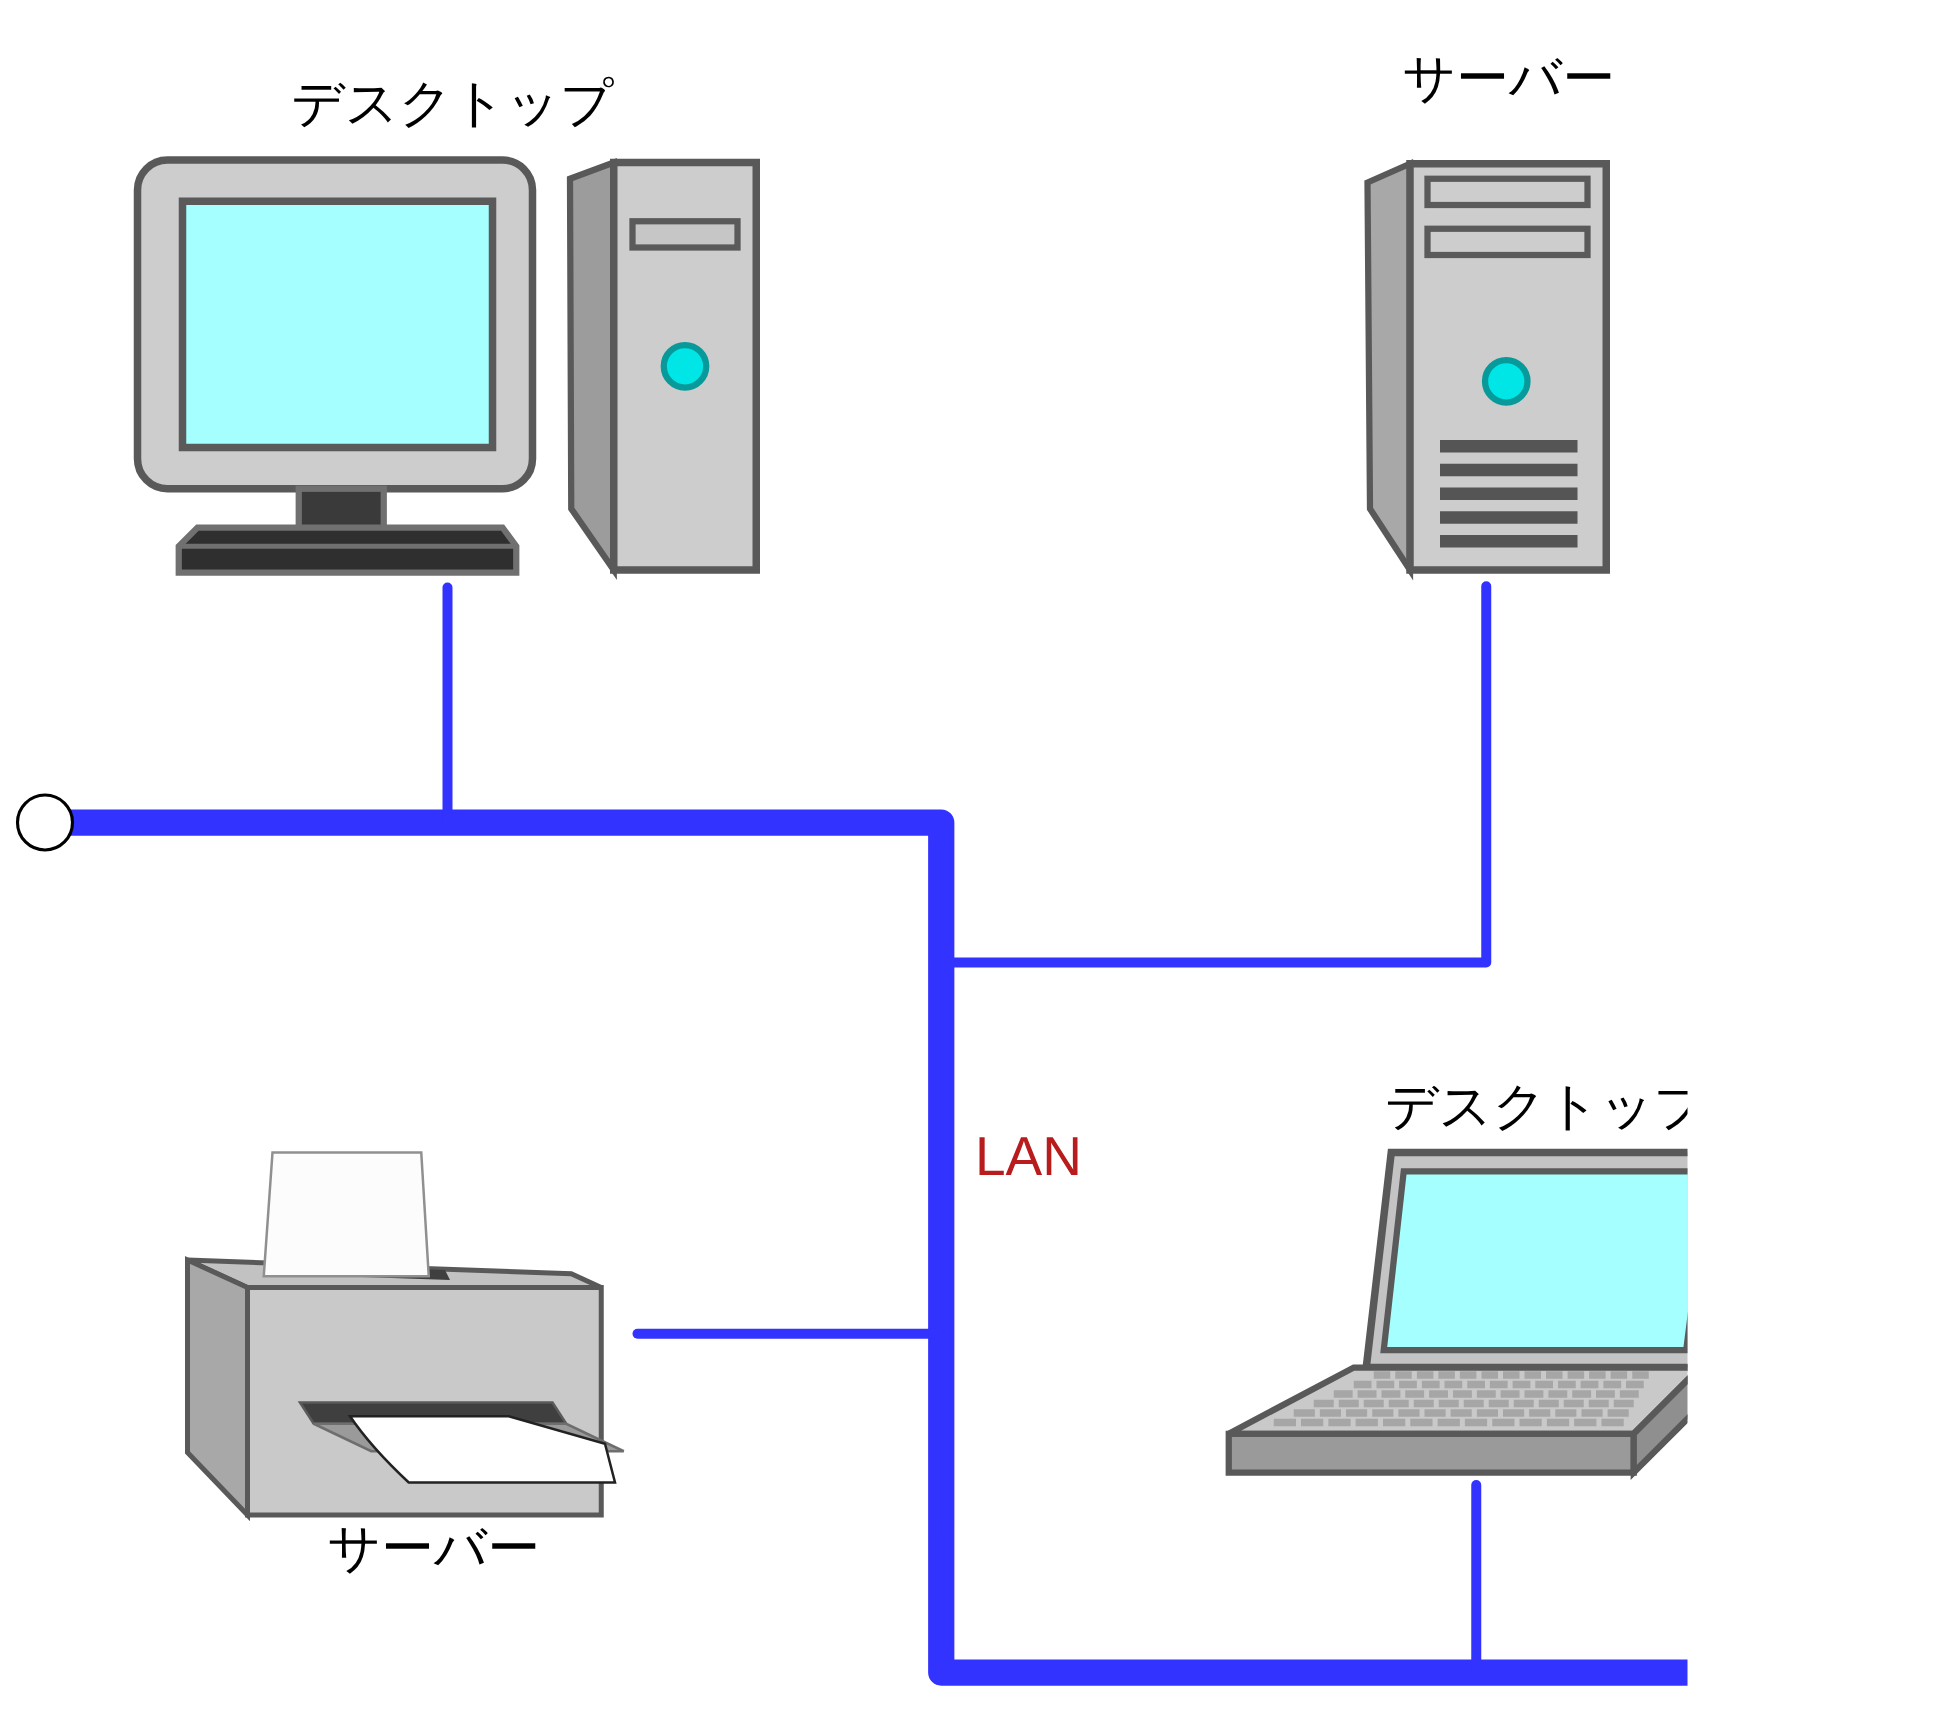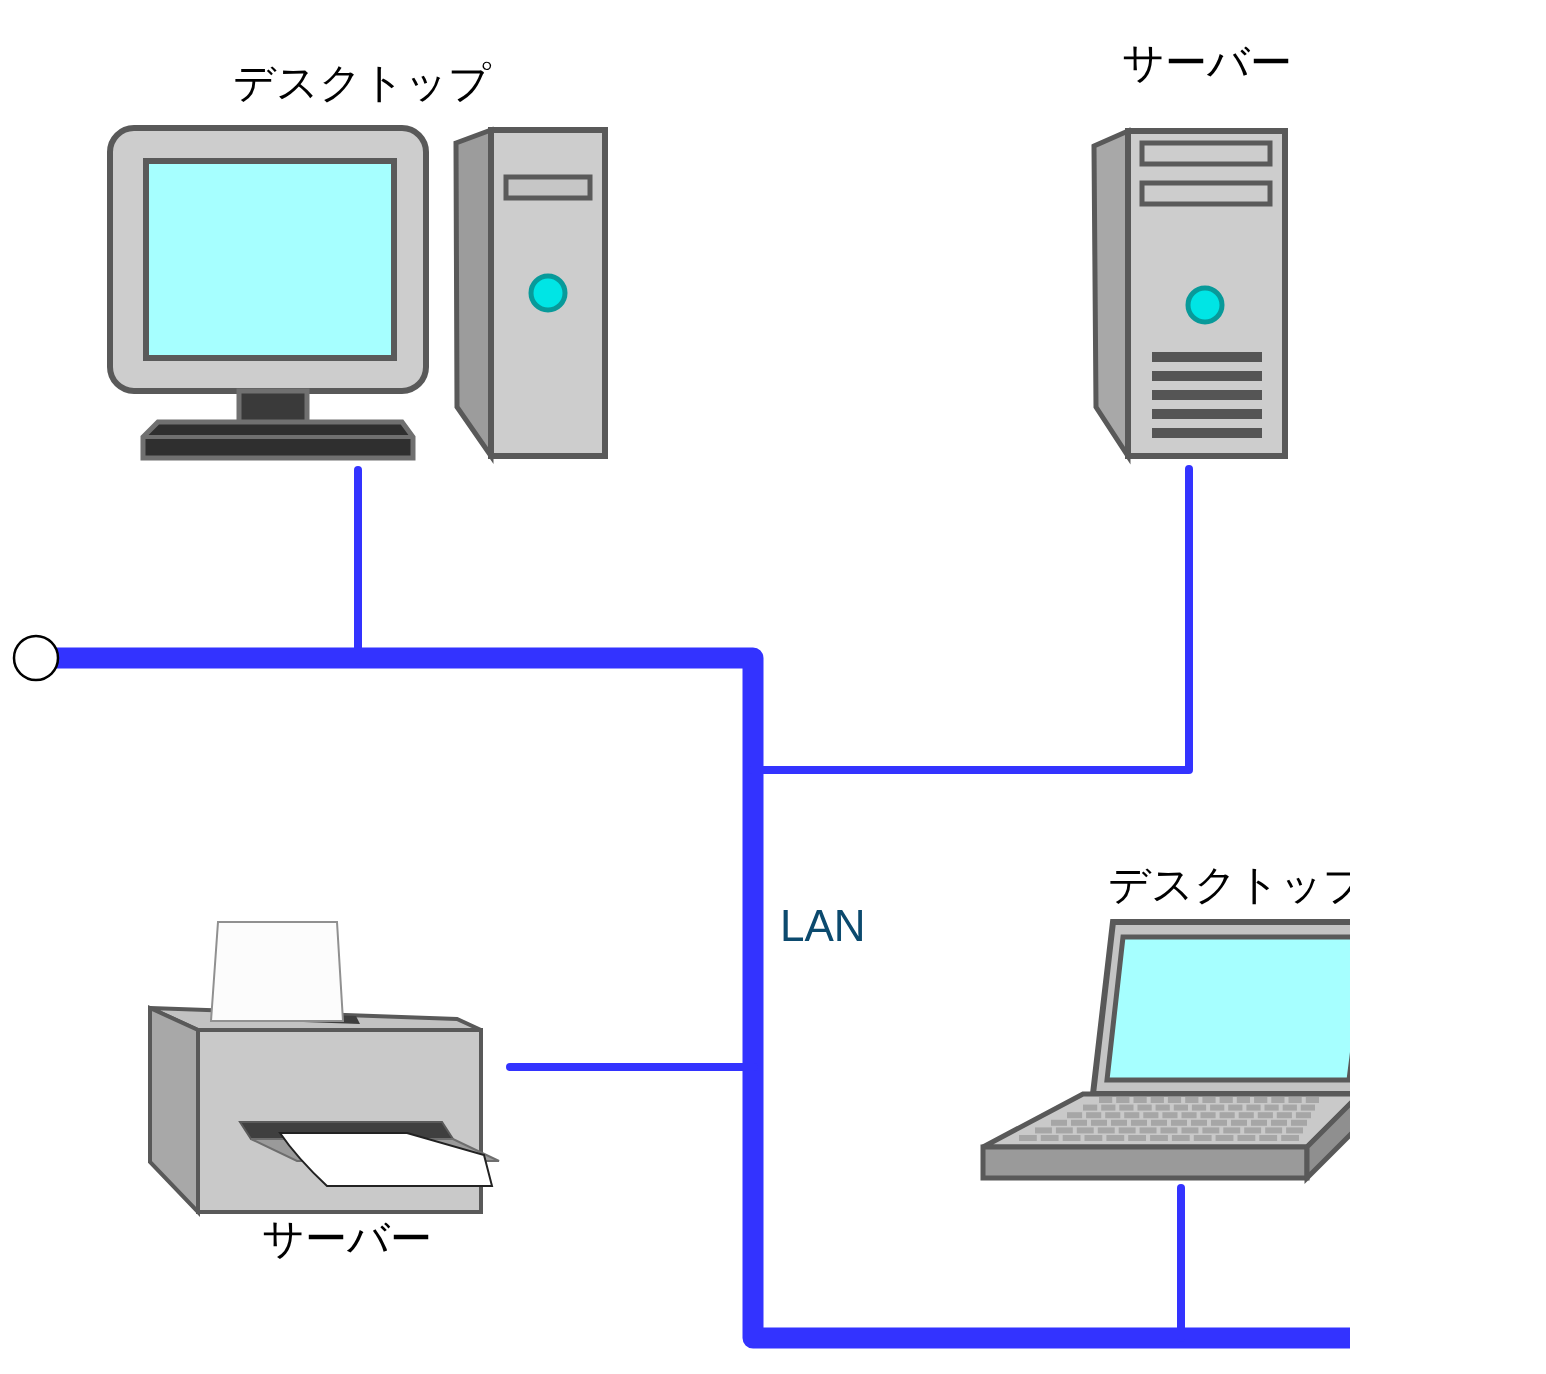--- a/index.html
+++ b/index.html
@@ -1,21 +1,21 @@
 <!DOCTYPE html>
 <html style="--cable: #3333FF; --screen: #A6FFFF; --power-button: #00E5E5; --device-body: #CDCDCD; --outline: #595959;"><head>
 <meta charset="utf-8">
 <style>
   html,body{margin:0;padding:0;background:#fff;}
   .canvas{position:relative;width:1350px;height:1374px;background:#ffffff;overflow:hidden;
           font-family:"Liberation Sans","DejaVu Sans",sans-serif;}
   .diagram-svg{position:absolute;left:0;top:0;}
   .node-label{position:absolute;color:#000;font-size:42px;line-height:1;white-space:nowrap;
               transform:translateX(-50%);}
-  .bus-label{position:absolute;color:#0c4a6e;font-size:44px;line-height:1;white-space:nowrap;}
+  .bus-label{position:absolute;color:#b91c1c;font-size:44px;line-height:1;white-space:nowrap;}
   .cable{stroke:var(--cable,#3333FF);fill:none;}
   .screen{fill:var(--screen,#A6FFFF);}
   .power{fill:var(--power-button,#00E0E0);}
   .body-fill{fill:var(--device-body,#CCCCCC);}
 </style>
 </head>
 <body>
 
 <div class="canvas">
 

